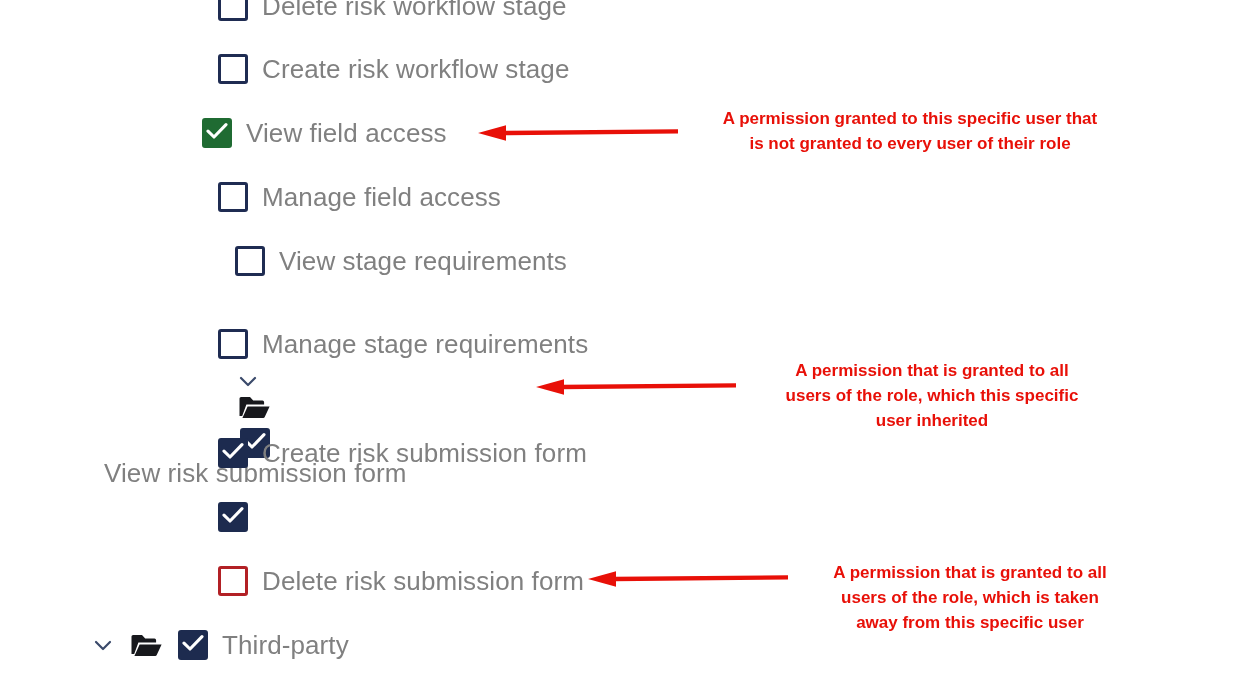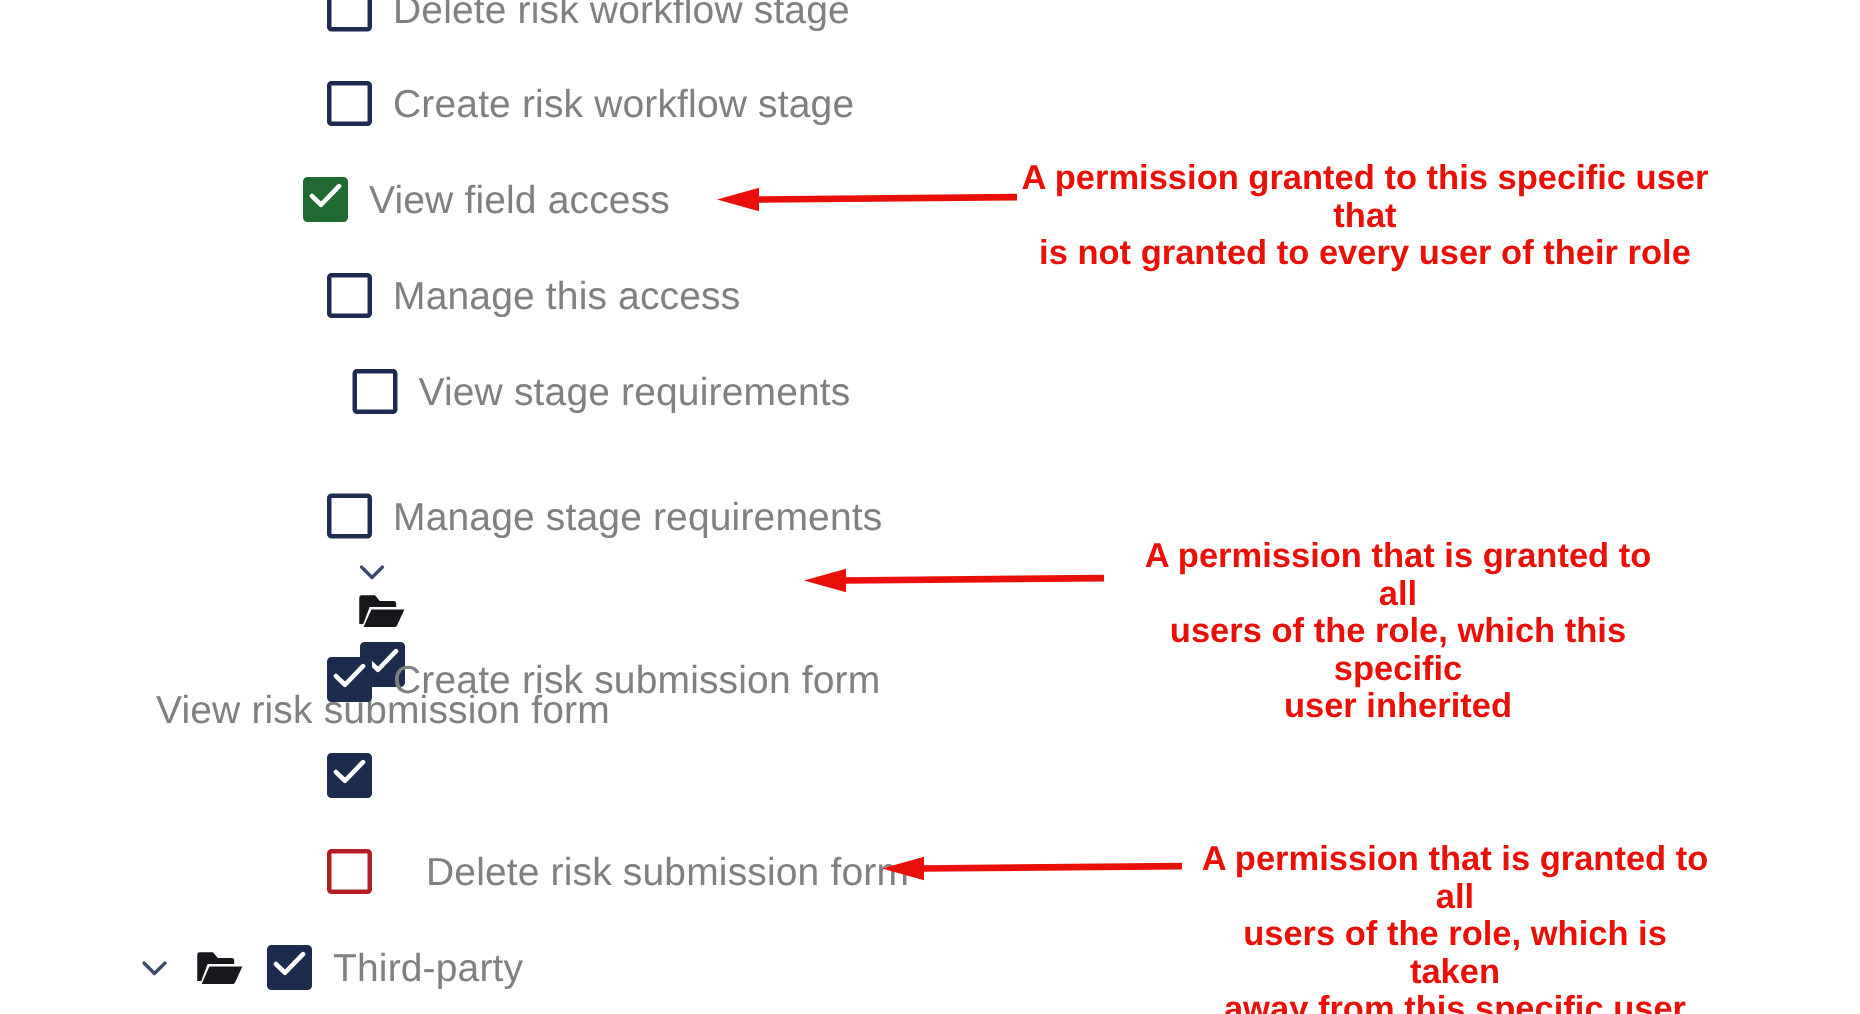--- a/index.html
+++ b/index.html
@@ -90,21 +90,21 @@
     line-height: 30px;
     letter-spacing: 0.1px;
   }
 
   
   .annotation {
     position: absolute;
     color: #e81008;
     font-family: "Liberation Sans", sans-serif;
     font-weight: bold;
-    font-size: 23px;
+    font-size: 17px;
     line-height: 25px;
     text-align: center;
     white-space: pre-line;
   }
 
   .arrow {
     position: absolute;
   }
   .arrow svg { display: block; }
 </style>
@@ -129,21 +129,21 @@
         <svg width="22" height="18" viewBox="0 0 22 18">
             <path d="M2 9.2 L8 15 L20 2.6" fill="none" stroke="#ffffff" stroke-width="3.1" stroke-linecap="round" stroke-linejoin="round"></path>
           </svg>
       </span>
     </div>
     <span class="perm-label">View field access</span>
   </div>
 
   <div class="perm-row" style="top:177px; left:218px;">
     <div class="cbox unchecked-navy"></div>
-    <span class="perm-label">Manage this access</span>
+    <span class="perm-label">Manage field access</span>
   </div>
 
   <div class="perm-row" style="top:241px; left:235px;justify-content:flex-end;">
     <div class="cbox unchecked-navy"></div>
     <span class="perm-label">View stage requirements</span>
   </div>
 
   <div class="perm-row" style="top:303px; left:218px;margin-top:21px;">
     <div class="cbox unchecked-navy"></div>
     <span class="perm-label">Manage stage requirements</span>
@@ -185,21 +185,21 @@
   <div class="perm-row" style="top:497px; left:218px;">
     <div class="cbox checked-navy">
       <span class="tick">
         <svg width="22" height="18" viewBox="0 0 22 18">
             <path d="M2 9.2 L8 15 L20 2.6" fill="none" stroke="#ffffff" stroke-width="3.1" stroke-linecap="round" stroke-linejoin="round"></path>
           </svg>
       </span>
     </div>
   </div>
 
-  <div class="perm-row" style="top:561px; left:218px;gap:22px;">
+  <div class="perm-row" style="top:561px; left:218px;">
     <div class="cbox unchecked-red"></div>
     <span class="perm-label">Delete risk submission form</span>
   </div>
 
   <div class="perm-row" style="top:625px; left:90px;justify-content:flex-end;">
     <div class="chevron">
       <svg width="26" height="26" viewBox="0 0 26 26">
           <path d="M6 10 L13 17 L20 10" fill="none" stroke="#3b4a6b" stroke-width="2.2" stroke-linecap="round" stroke-linejoin="round"></path>
         </svg>
     </div>

